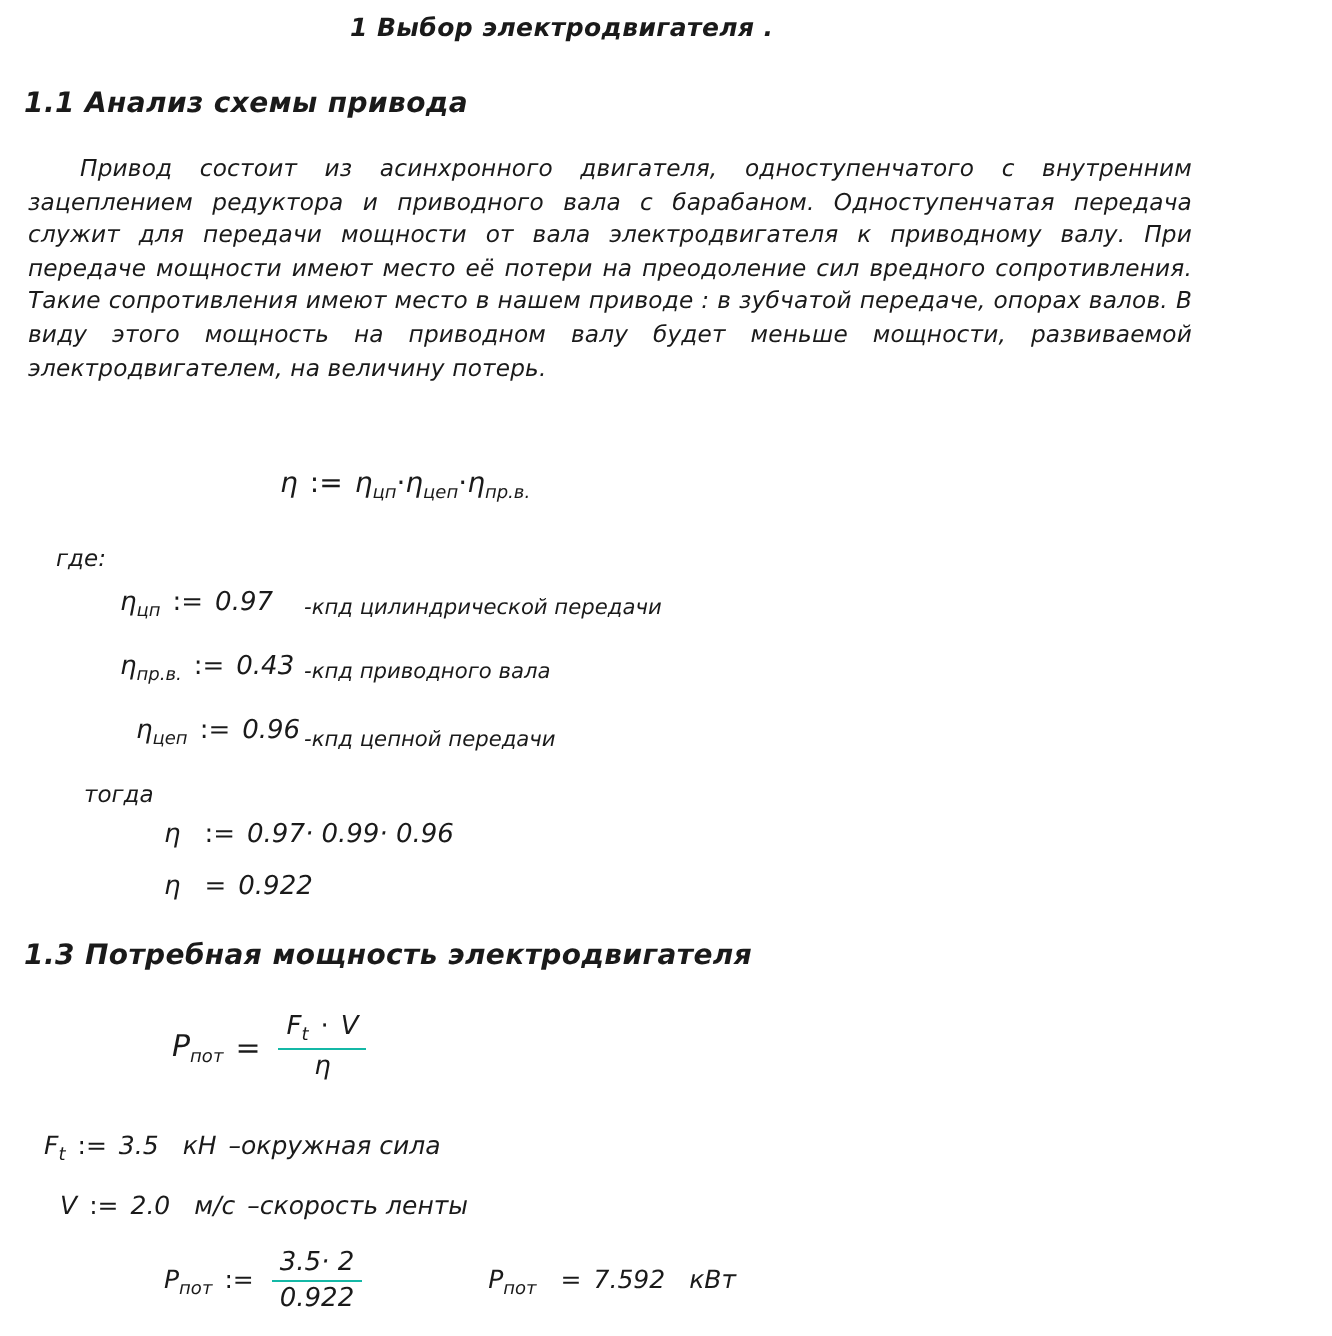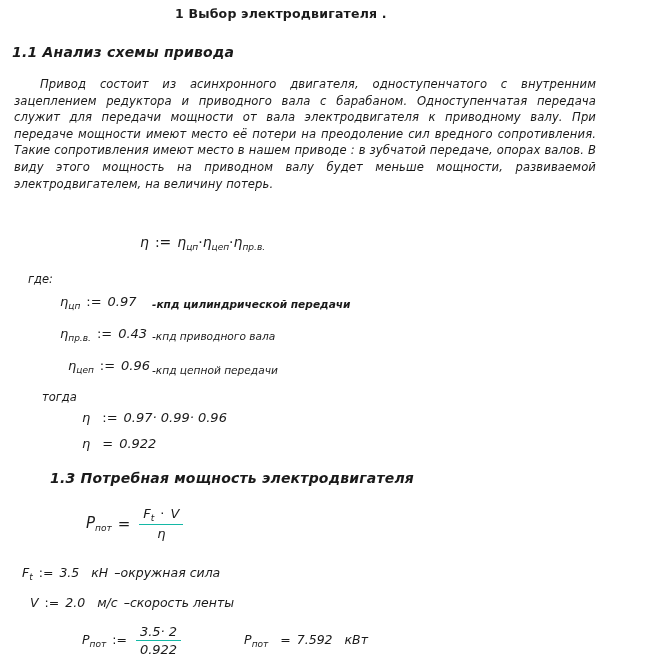--- a/index.html
+++ b/index.html
@@ -18,33 +18,34 @@
     position: relative;
     width: 666px;
     height: 668px;
     box-sizing: border-box;
   }
   .title {
     position: absolute;
     left: 175px;
     top: 6px;
     font-size: 12.5px;
+    font-style: italic;
     font-weight: 600;
     letter-spacing: 0.2px;
   }
   .h2 {
     position: absolute;
     font-size: 14px;
     font-style: italic;
     font-weight: 600;
     letter-spacing: 0.2px;
   }
   #h-1-1 { left: 12px; top: 44px; }
   #h-1-2 { left: 12px; top: 196px; }
-  #h-1-3 { left: 12px; top: 470px; margin-left: 38px; }
+  #h-1-3 { left: 12px; top: 470px; }
 
   .para {
     position: absolute;
     left: 14px;
     top: 76px;
     width: 582px;
     font-size: 11.6px;
     font-style: italic;
     line-height: 16.6px;
     text-indent: 26px;
@@ -93,21 +94,21 @@
   #def-1 { left: 60px; top: 294px; }
   #def-2 { left: 60px; top: 326px; }
   #def-3 { left: 68px; top: 358px; }
 
   .defcomment {
     font-size: 10.6px;
     font-style: italic;
     position: absolute;
     white-space: nowrap;
   }
-  #cm-1 { left: 152px; top: 298px; font-weight: bold; }
+  #cm-1 { left: 152px; top: 298px; }
   #cm-2 { left: 152px; top: 330px; }
   #cm-3 { left: 152px; top: 364px; }
 
   .calcrow {
     position: absolute;
     font-size: 13px;
     font-style: italic;
     white-space: nowrap;
   }
   #calc-1 { left: 82px; top: 410px; }

